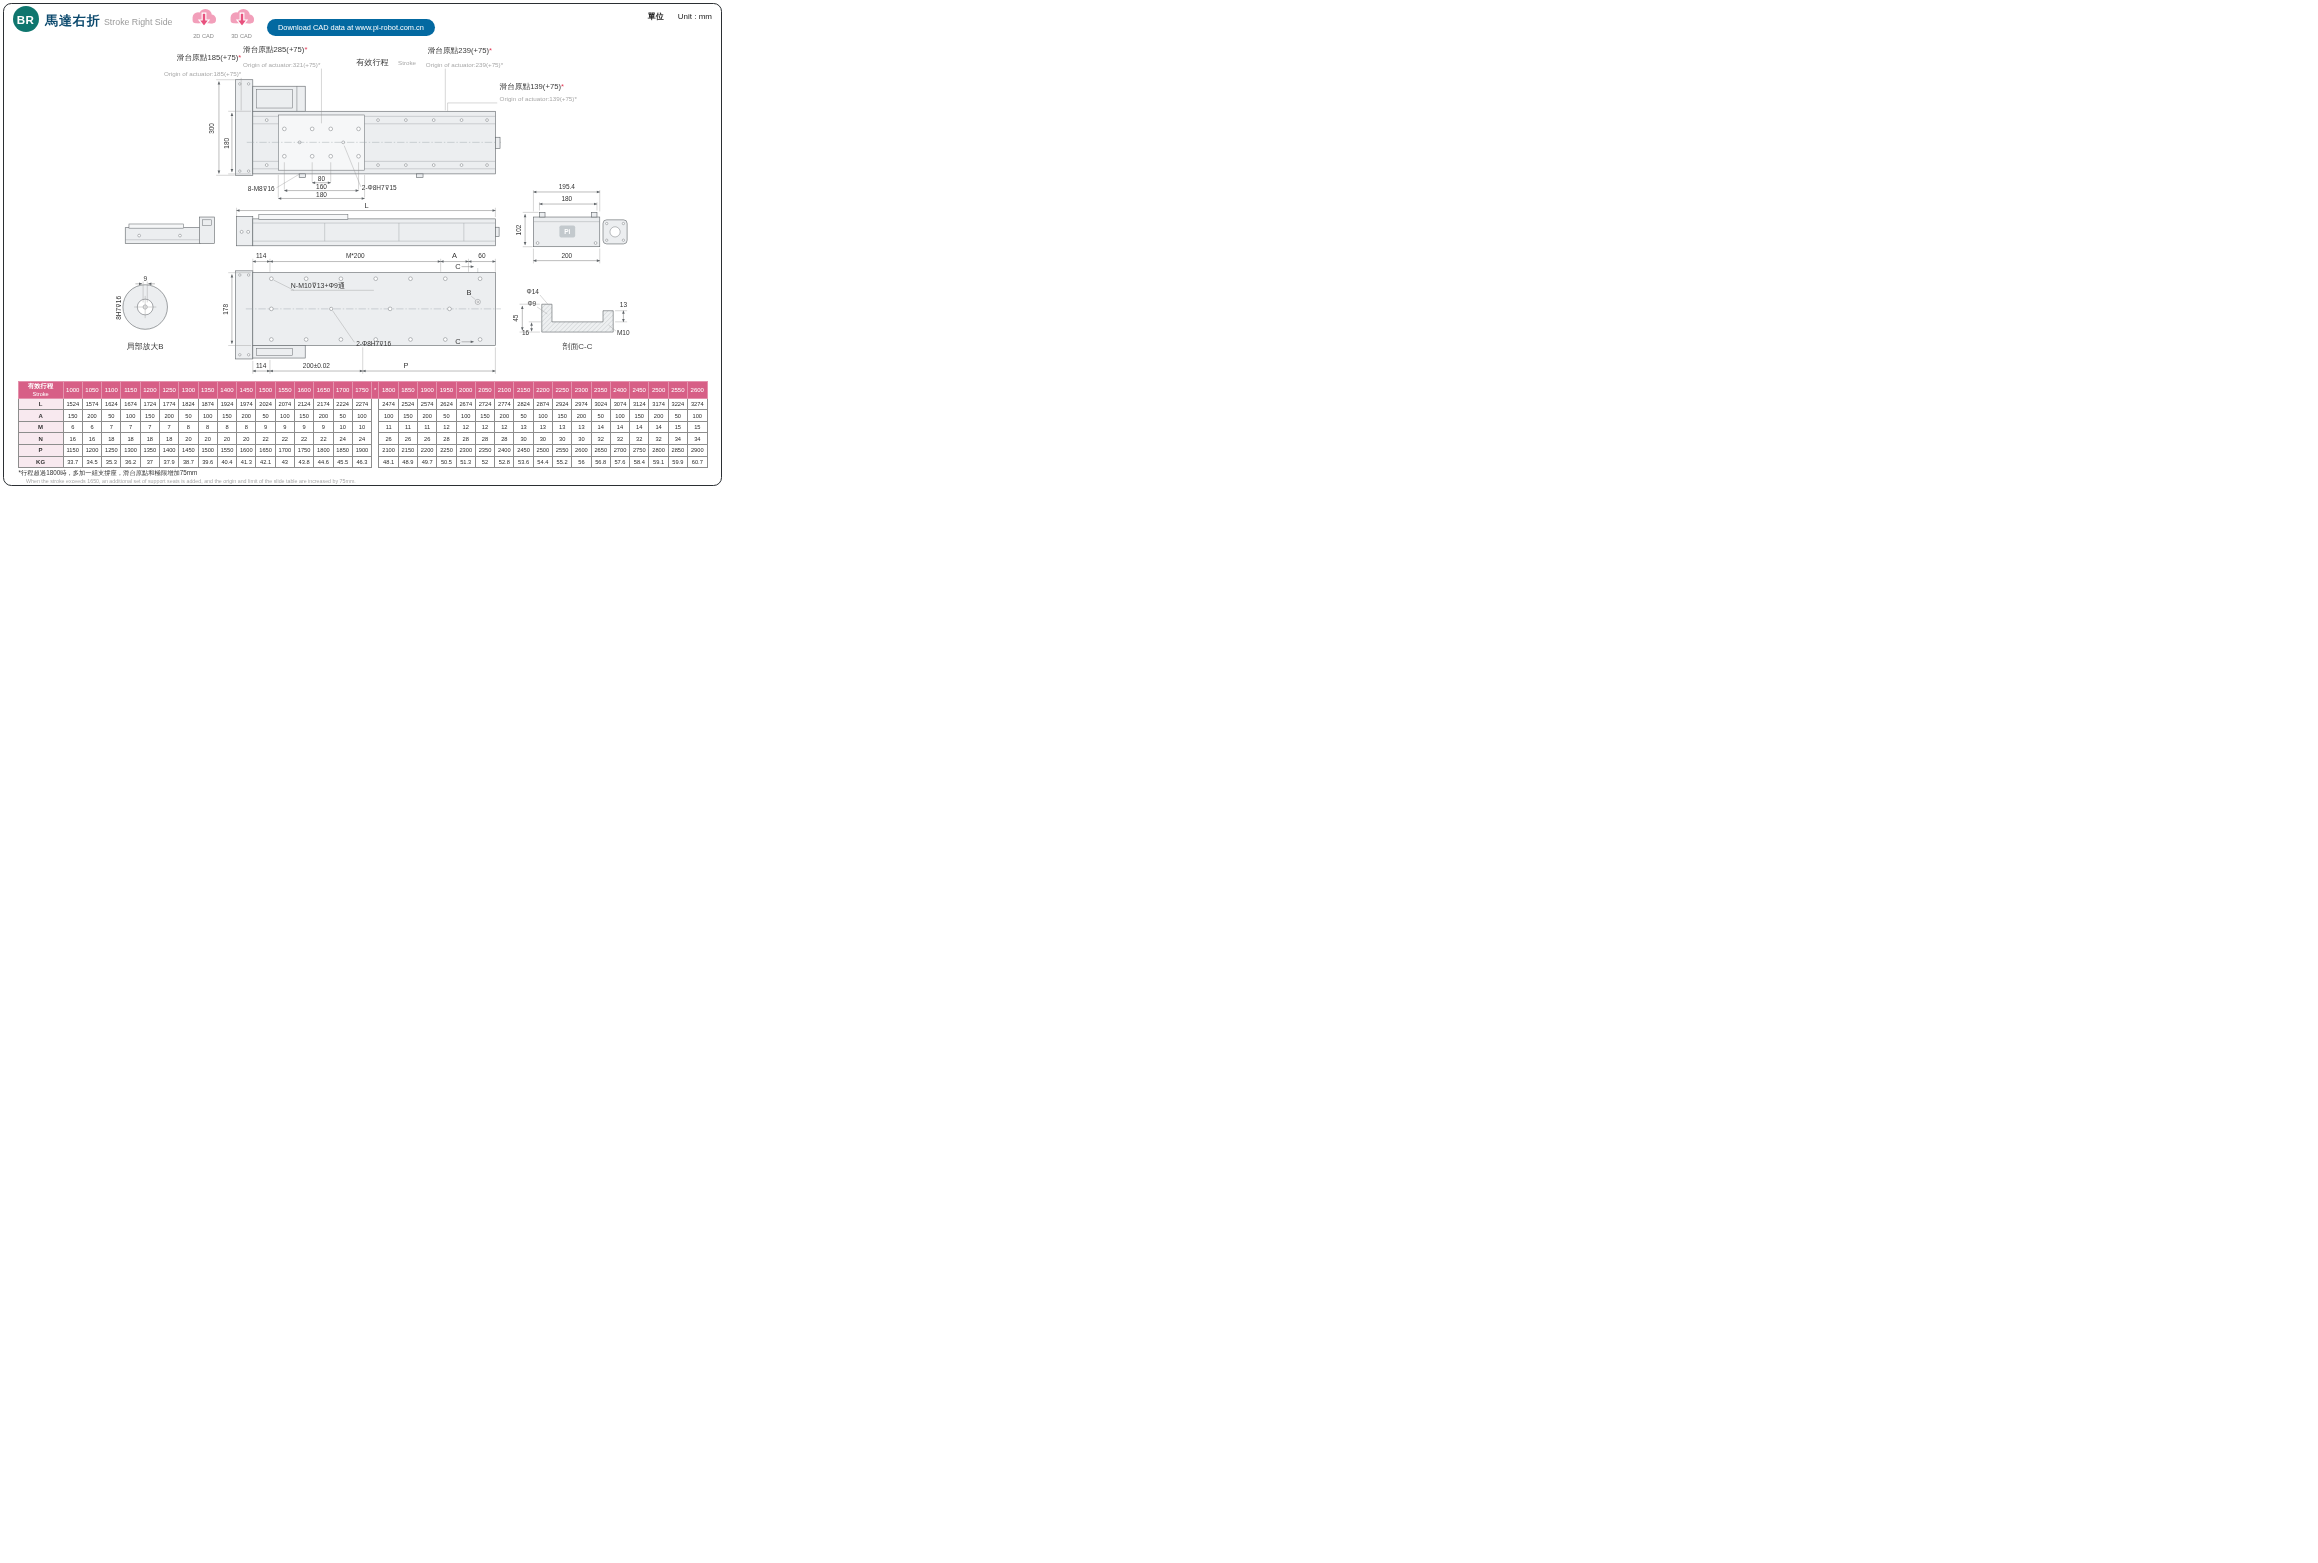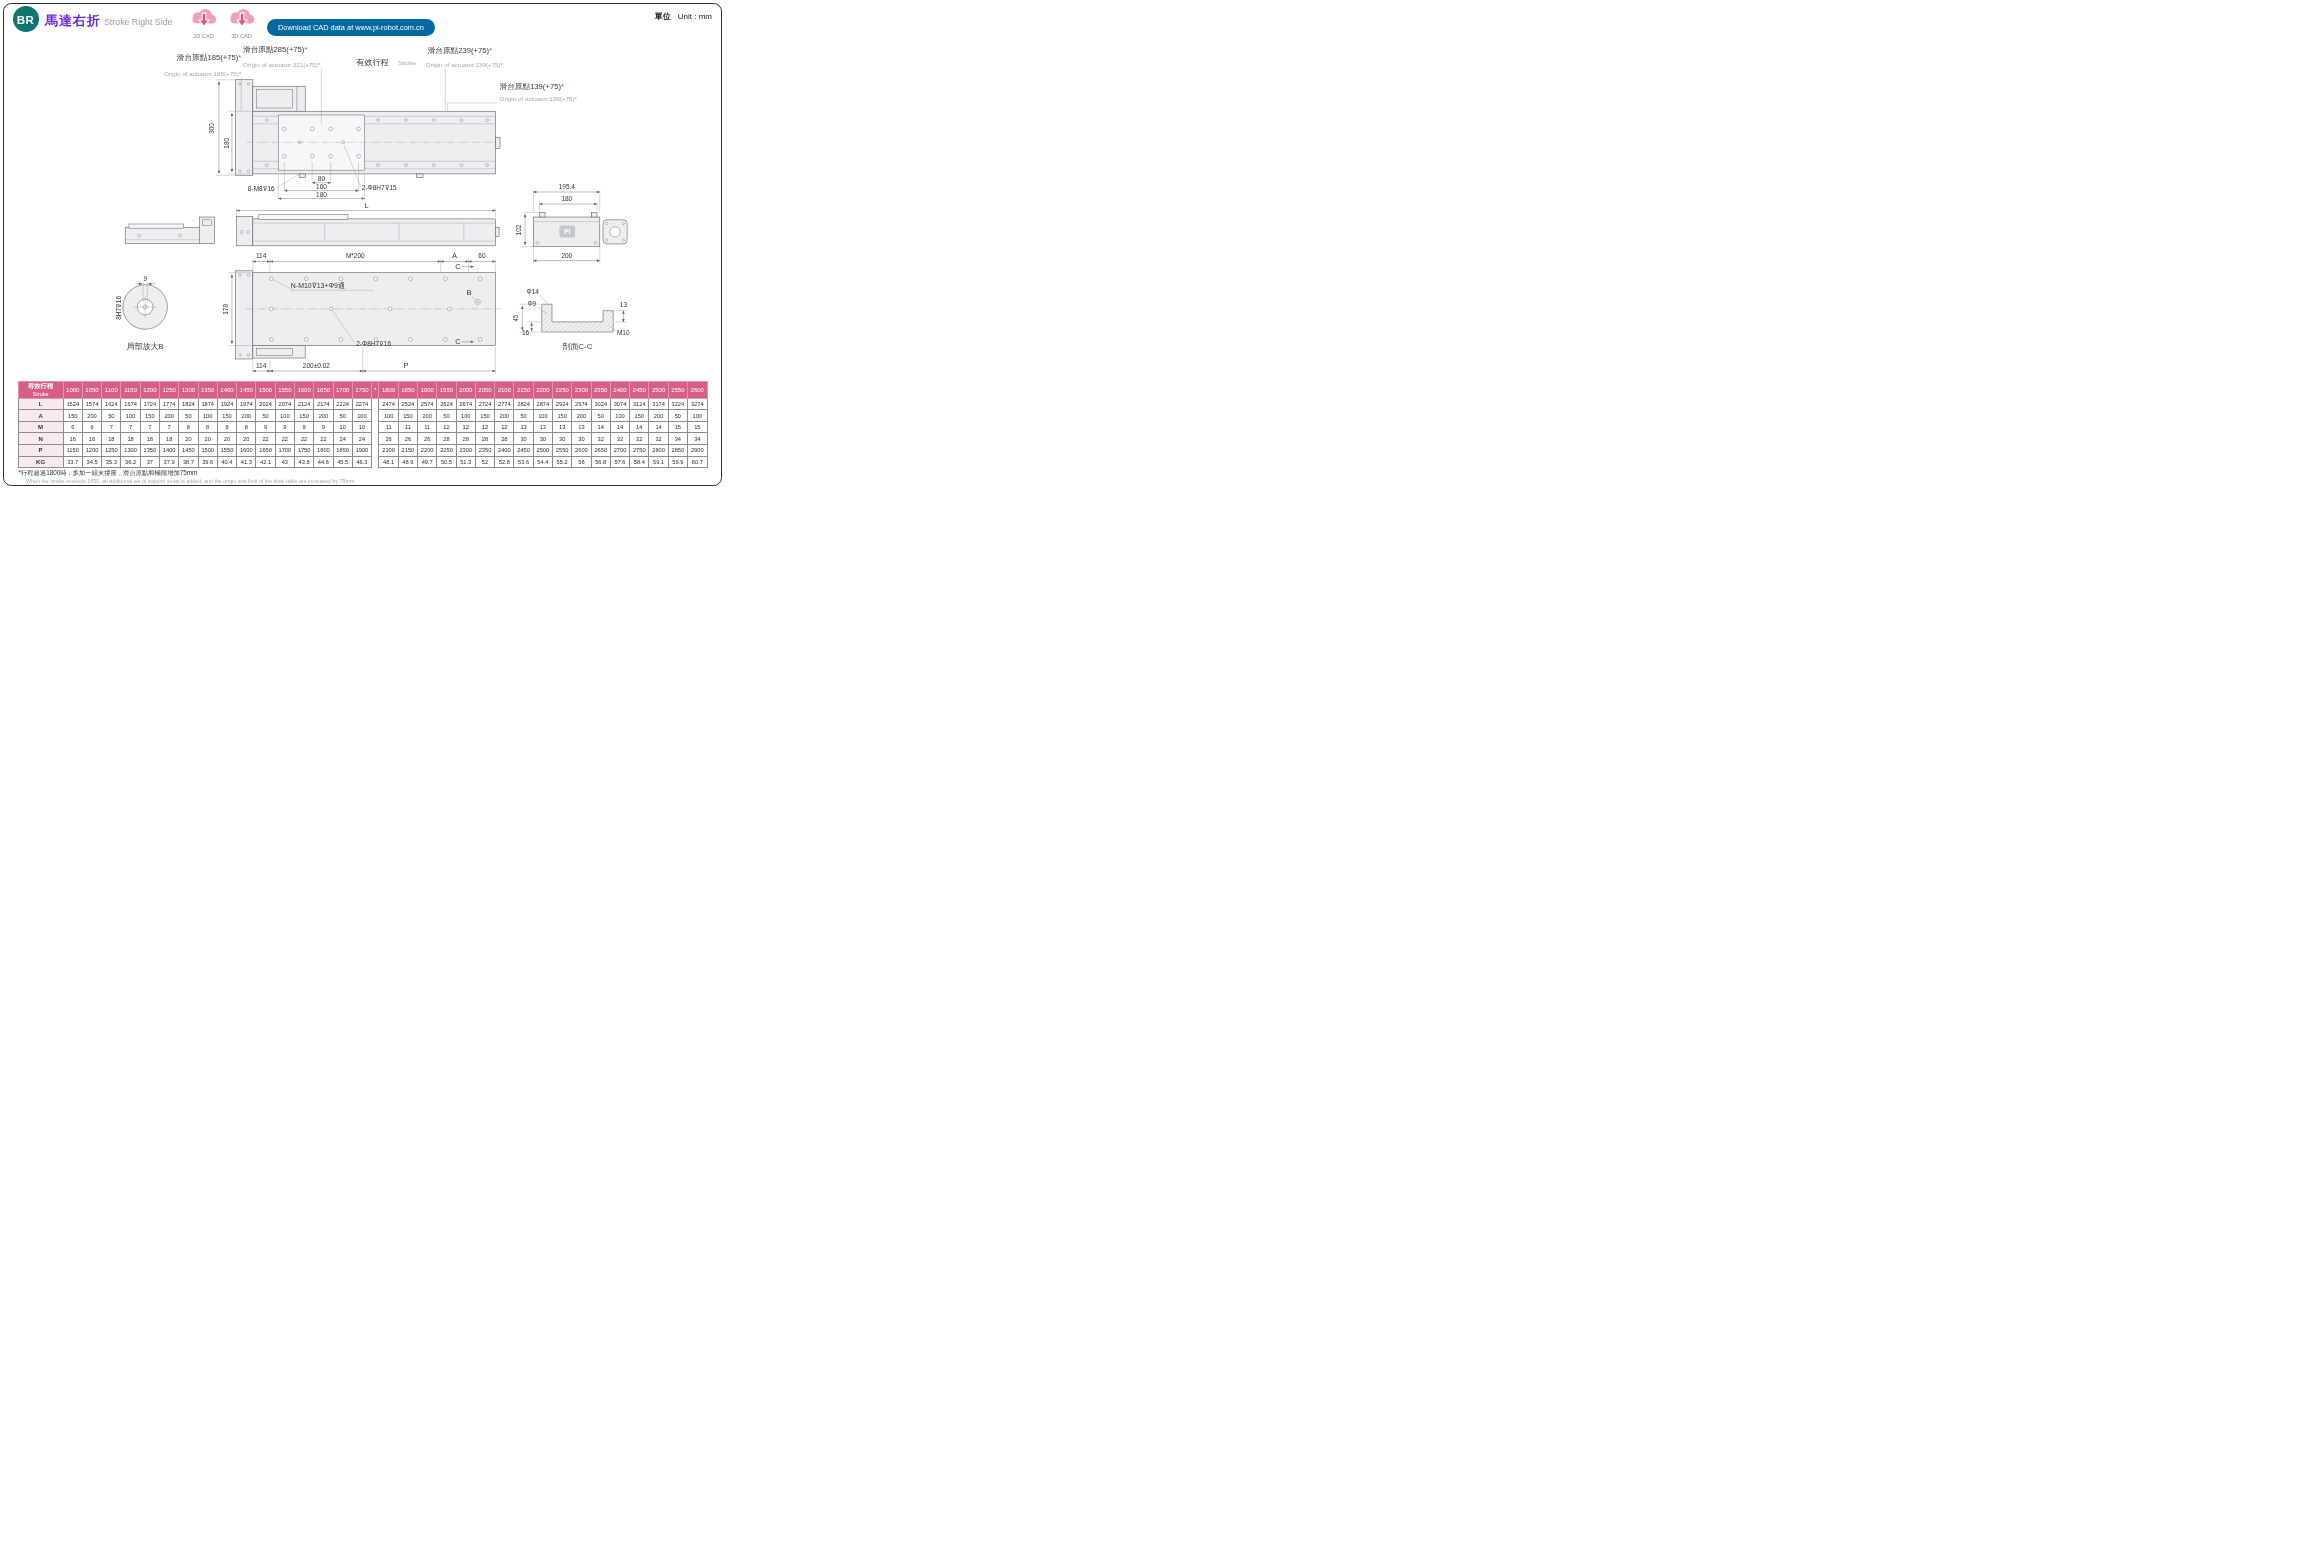--- a/index.html
+++ b/index.html
@@ -2,29 +2,29 @@
 <html style="font-size:7.4px"><head>
 <meta charset="utf-8">
 <style>
   *{margin:0;padding:0;box-sizing:border-box}
   html,body{width:725px;height:489px}
   body{position:relative;background:#fff;font-family:"Liberation Sans",sans-serif;overflow:hidden;color:#333}
   .frame{position:absolute;inset:2.8px;border:1.4px solid #2b2f33;border-radius:8.3px;pointer-events:none;z-index:9}
   
   .badge{position:absolute;left:12.5px;top:6px;width:26px;height:26px;border-radius:50%;background:#0f766e;color:#fff;
          font-size:11.6px;font-weight:bold;display:flex;align-items:center;justify-content:center;letter-spacing:0.5px}
-  .title-zh{position:absolute;left:45px;top:12px;font-size:13px;color:#6d28d9;font-weight:600;letter-spacing:0.9px}
+  .title-zh{position:absolute;left:45px;top:12px;font-size:13px;color:#0c4a6e;font-weight:600;letter-spacing:0.9px}
   .title-en{position:absolute;left:104px;top:17px;font-size:8.8px;color:#9b9b9b}
   .cad{position:absolute;top:8.3px;width:35px;text-align:center;cursor:pointer}
   .cad2d{left:186px}.cad3d{left:224px}
   .cad-label{font-size:5.6px;color:#8a8a8a;margin-top:0px}
   .banner{position:absolute;left:267px;top:18.5px;height:17px;line-height:17px;padding:0 11px;background:#0369a1;color:#fff;
           font-size:7.4px;border-radius:8.8px;cursor:pointer;white-space:nowrap}
   .unit{position:absolute;right:13px;top:11px;font-size:8px;color:#222}
-  .unit b{margin-right:7px}
+  .unit b{margin-right:14px}
   
   .drawings{position:absolute;left:0;top:44px;width:725px;height:334px}
   .drawings text{font-family:"Liberation Sans",sans-serif}
   .part{fill:#eceef0;stroke:#5f6468;stroke-width:1.3}
   .part2{fill:#f6f7f8;stroke:#5f6468;stroke-width:1.1}
   .lin{fill:none;stroke:#5f6468;stroke-width:1}
   .thin{fill:none;stroke:#8f9498;stroke-width:.8}
   .dim{fill:none;stroke:#707070;stroke-width:1}
   .ext{fill:none;stroke:#909090;stroke-width:.8}
   .cl{fill:none;stroke:#9aa2a8;stroke-width:.9;stroke-dasharray:16 4 3 4}

